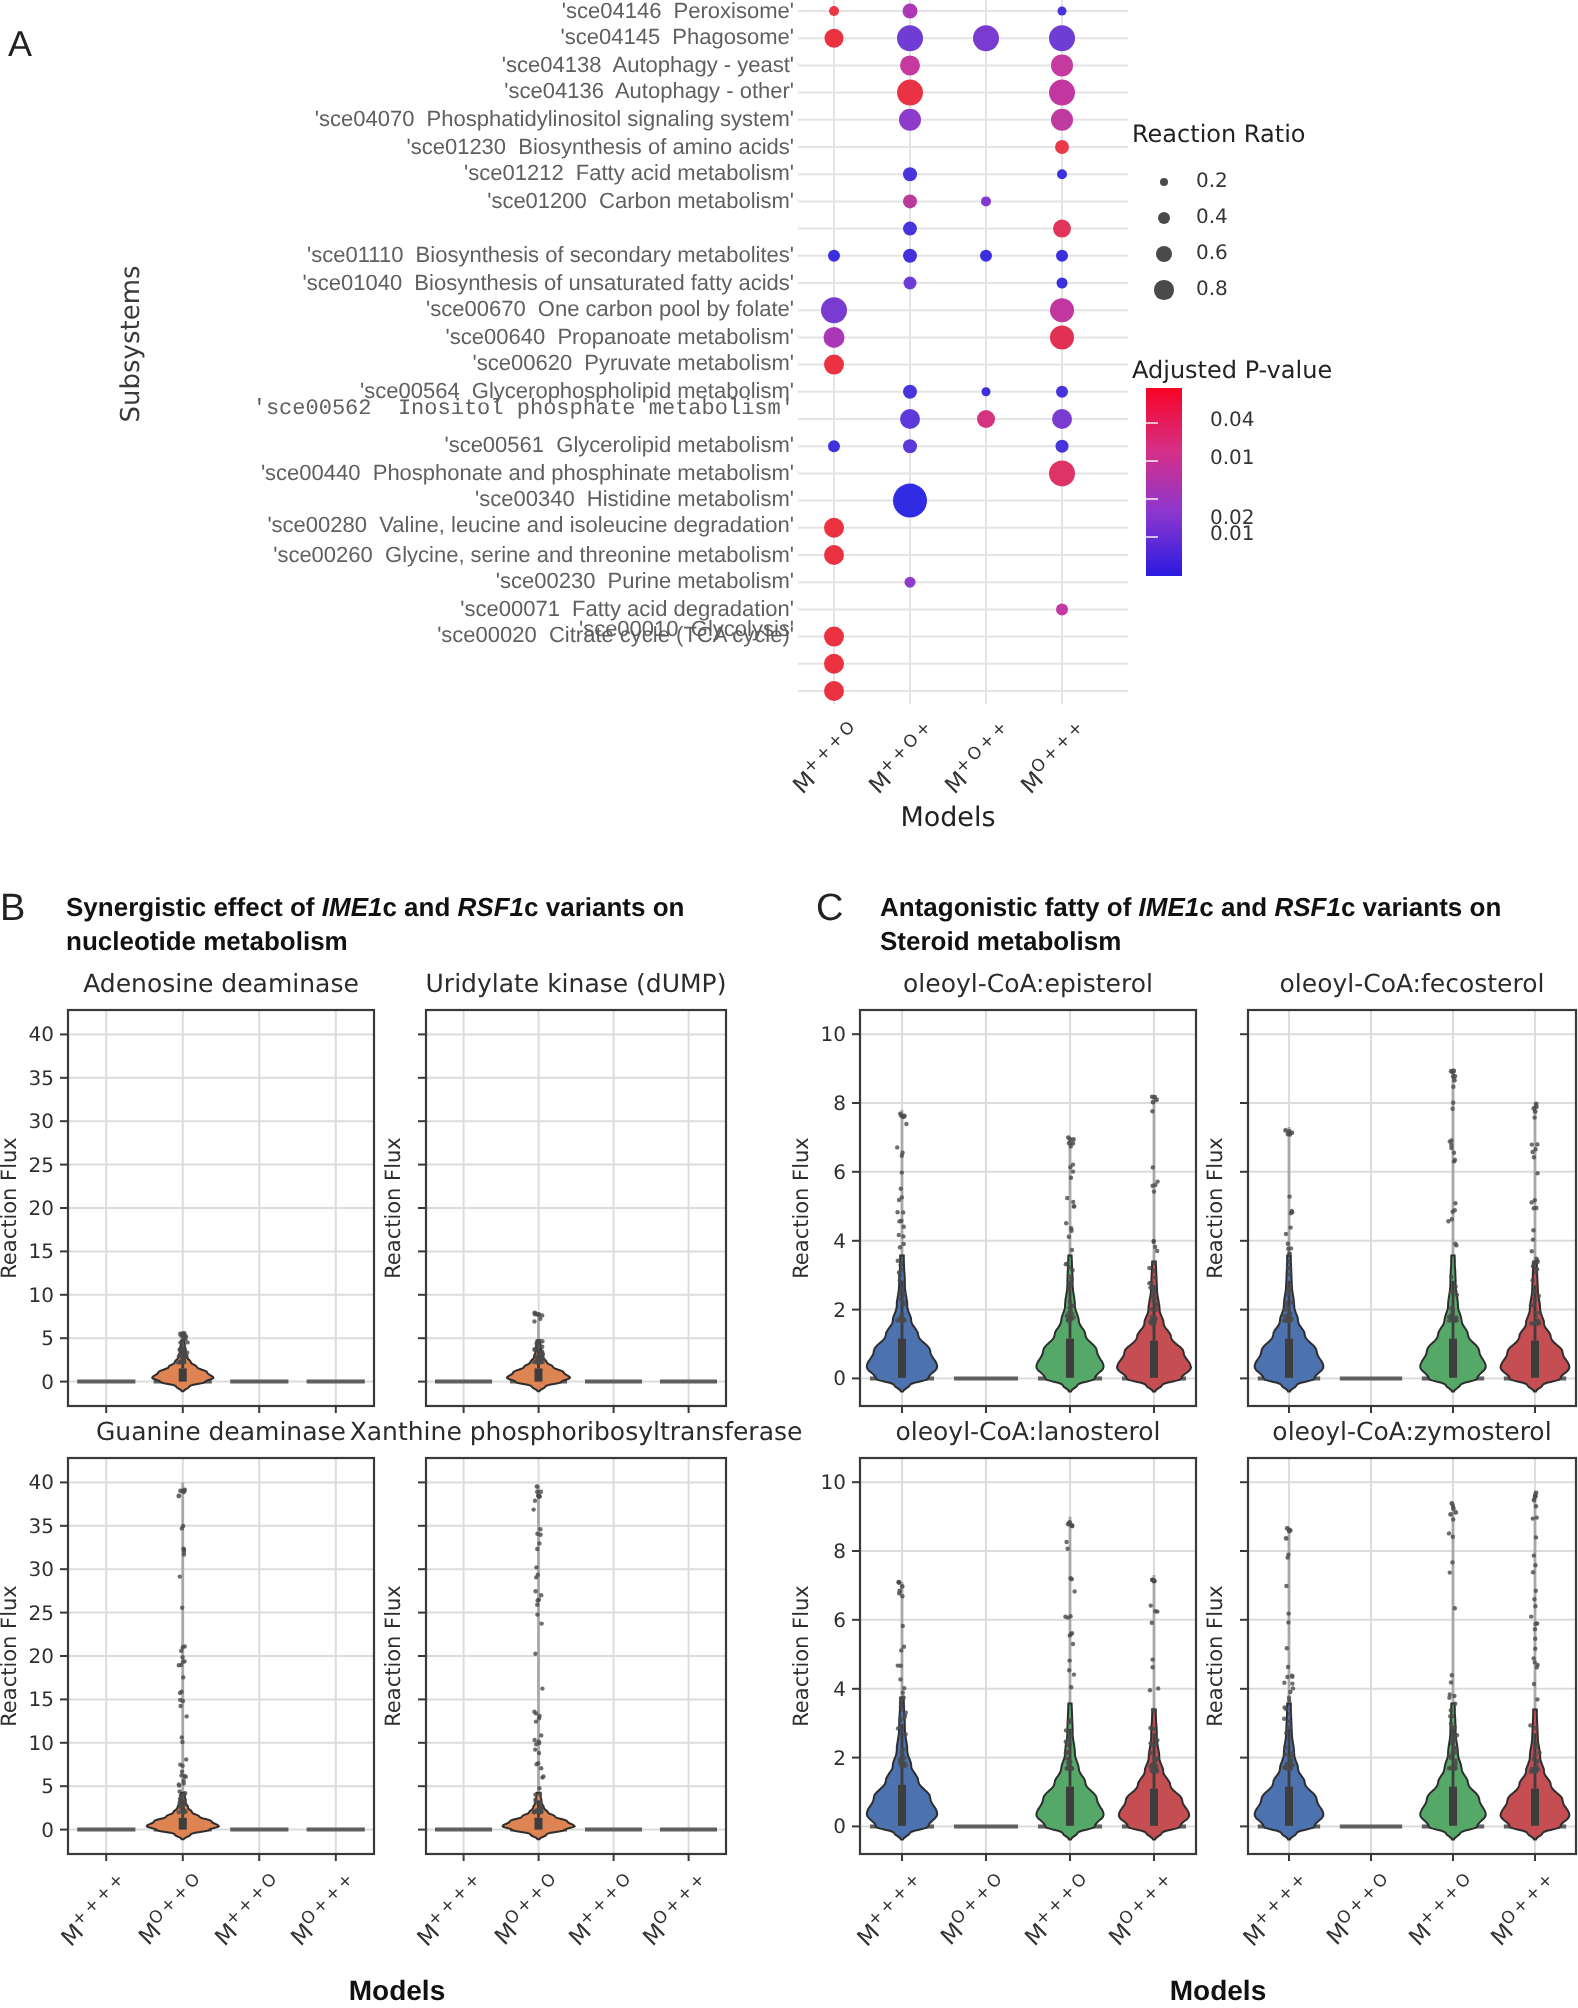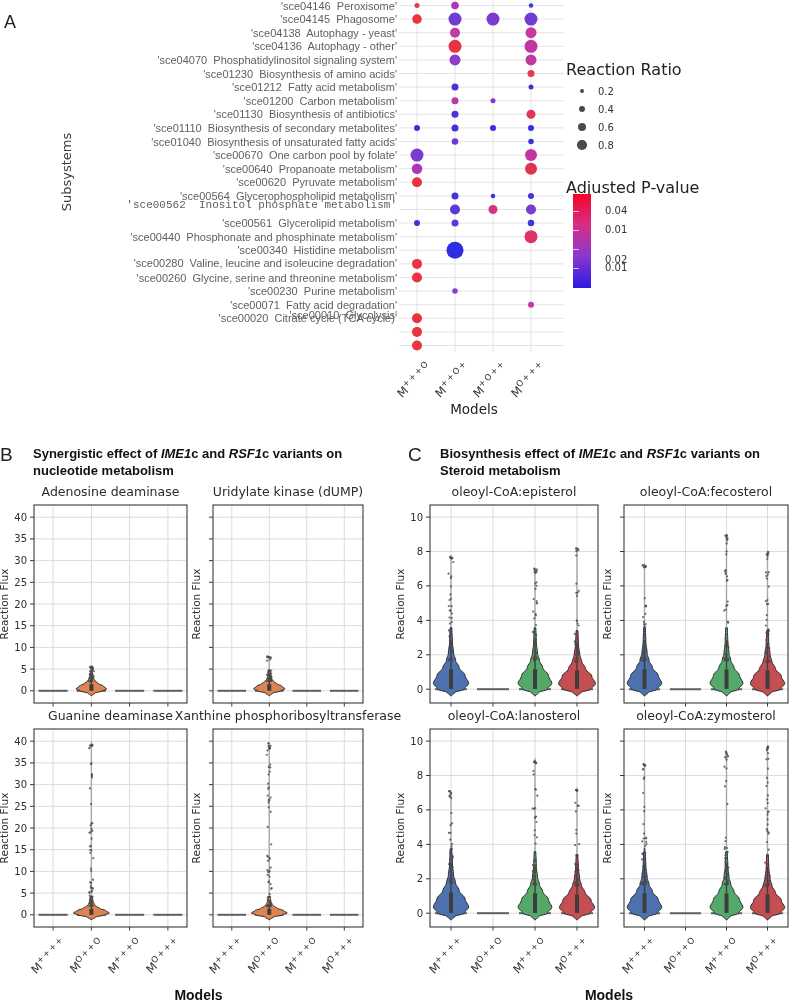--- a/index.html
+++ b/index.html
@@ -14,21 +14,21 @@
               color:#5f5f5f;font-family:"Liberation Sans",sans-serif;white-space:pre;}
   #a-plot{position:absolute;left:399px;top:0;}
   #a-xticks{position:absolute;left:0;top:0;width:789px;height:1004px;pointer-events:none;}
   .xtick{position:absolute;transform:rotate(-45deg);transform-origin:100% 0;white-space:nowrap;
          font-size:11.5px;color:#333;}
   .xtick sup{font-size:8.5px;letter-spacing:1.5px;}
   #a-xlabel{position:absolute;left:399px;top:401px;width:150px;text-align:center;
             font-size:13.5px;color:#222;}
   #a-legend-size{position:absolute;left:566px;top:60px;width:120px;height:110px;}
   #a-legend-color{position:absolute;left:566px;top:178px;width:120px;height:130px;}
-  .leg-title{position:absolute;left:0;top:0;font-size:16px;color:#222;white-space:nowrap;}
+  .leg-title{position:absolute;left:0;top:0;font-size:12px;color:#222;white-space:nowrap;}
   #legend-size-entries{position:absolute;left:0;top:18px;width:120px;height:90px;}
   .leg-entry{position:absolute;left:0;width:120px;height:18px;}
   .leg-dot{position:absolute;border-radius:50%;background:#4a4a4a;}
   .leg-val{position:absolute;left:32px;top:50%;transform:translateY(-50%);font-size:10px;color:#333;}
   #colorbar{position:absolute;left:7px;top:16px;width:18px;height:94px;}
   .cbar-label{position:absolute;left:39px;font-size:10px;color:#333;}
   .cbar-notch{position:absolute;left:7px;width:6px;height:1px;background:rgba(255,255,255,.7);}
   .vpanel{position:absolute;top:444px;width:395px;height:560px;}
   #panelB{left:0;}
   #panelC{left:400px;width:389px;}
@@ -57,21 +57,20 @@
     <div id="a-ylabel">Subsystems</div>
     <div id="a-row-labels">
         <div class="a-rowlabel" style="top: -1.5px;">'sce04146  Peroxisome'</div>
         <div class="a-rowlabel" style="top: 12.1px;">'sce04145  Phagosome'</div>
         <div class="a-rowlabel" style="top: 25.7px;">'sce04138  Autophagy - yeast'</div>
         <div class="a-rowlabel" style="top: 39.3px;">'sce04136  Autophagy - other'</div>
         <div class="a-rowlabel" style="top: 52.9px;">'sce04070  Phosphatidylinositol signaling system'</div>
         <div class="a-rowlabel" style="top: 66.5px;">'sce01230  Biosynthesis of amino acids'</div>
         <div class="a-rowlabel" style="top: 80.1px;">'sce01212  Fatty acid metabolism'</div>
         <div class="a-rowlabel" style="top: 93.7px;">'sce01200  Carbon metabolism'</div>
-        <div class="a-rowlabel" style="top: 107.3px;">'sce01130  Biosynthesis of antibiotics'</div>
         <div class="a-rowlabel" style="top: 120.9px;">'sce01110  Biosynthesis of secondary metabolites'</div>
         <div class="a-rowlabel" style="top: 134.5px;">'sce01040  Biosynthesis of unsaturated fatty acids'</div>
         <div class="a-rowlabel" style="top: 148.1px;">'sce00670  One carbon pool by folate'</div>
         <div class="a-rowlabel" style="top: 161.7px;">'sce00640  Propanoate metabolism'</div>
         <div class="a-rowlabel" style="top: 175.3px;">'sce00620  Pyruvate metabolism'</div>
         <div class="a-rowlabel" style="top: 188.9px;">'sce00564  Glycerophospholipid metabolism'</div>
         <div class="a-rowlabel" style="top: 198px; font-family: Liberation Mono, monospace;">'sce00562  Inositol phosphate metabolism'</div>
         <div class="a-rowlabel" style="top: 216.1px;">'sce00561  Glycerolipid metabolism'</div>
         <div class="a-rowlabel" style="top: 229.7px;">'sce00440  Phosphonate and phosphinate metabolism'</div>
         <div class="a-rowlabel" style="top: 243.3px;">'sce00340  Histidine metabolism'</div>
@@ -632,21 +631,21 @@
       </svg>
       <div class="xtick" style="right: 158.25px; top: 490px;"><span>M</span><sup>++++</sup></div>
       <div class="xtick" style="right: 120.75px; top: 490px;"><span>M</span><sup>O++O</sup></div>
       <div class="xtick" style="right: 83.25px; top: 490px;"><span>M</span><sup>+++O</sup></div>
       <div class="xtick" style="right: 45.75px; top: 490px;"><span>M</span><sup>O+++</sup></div>
     </div>
 
   <div id="panelC" class="vpanel">
     <div class="panel-label2">C</div>
     <div class="vtitle">
-      <div id="c-title-l1"><span>Biosynthesis  effect of </span><i>IME1</i><span>c and </span><i>RSF1</i><span>c variants on</span></div>
+      <div id="c-title-l1"><span>Antagonistic  fatty of </span><i>IME1</i><span>c and </span><i>RSF1</i><span>c variants on</span></div>
       <div id="c-title-l2"><span>Steroid  metabolism</span></div>
     </div>
     <div class="models-label">Models</div>
   <svg width="204" height="234" class="subplot" style="left: 0px; top: 38px;">
         <line x1="30" x2="198" y1="207.2" y2="207.2" stroke="#dcdcdc" stroke-width="1"></line>
         <line x1="30" x2="198" y1="172.8" y2="172.8" stroke="#dcdcdc" stroke-width="1"></line>
         <line x1="30" x2="198" y1="138.4" y2="138.4" stroke="#dcdcdc" stroke-width="1"></line>
         <line x1="30" x2="198" y1="103.9" y2="103.9" stroke="#dcdcdc" stroke-width="1"></line>
         <line x1="30" x2="198" y1="69.5" y2="69.5" stroke="#dcdcdc" stroke-width="1"></line>
         <line x1="30" x2="198" y1="35.1" y2="35.1" stroke="#dcdcdc" stroke-width="1"></line>

